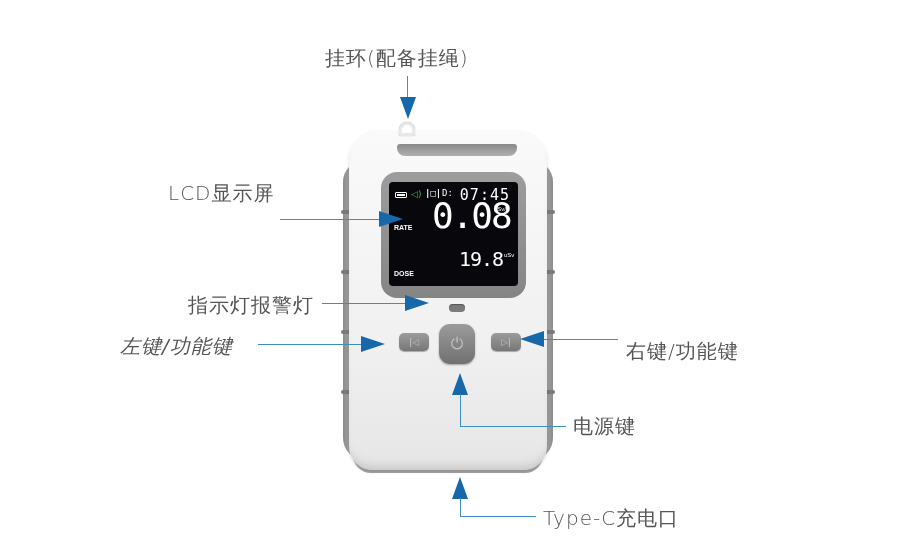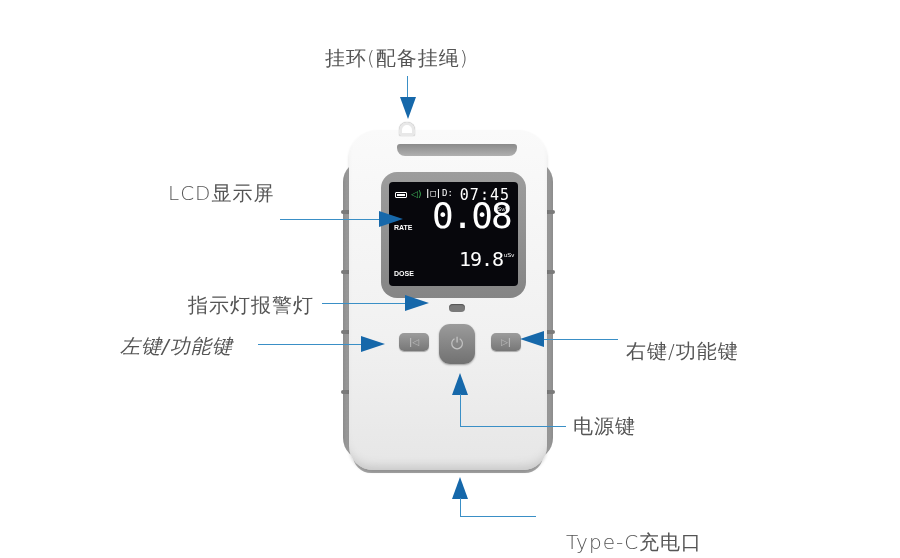--- a/index.html
+++ b/index.html
@@ -91,21 +91,21 @@
 </style>
 </head>
 <body>
 
 <div class="label" style="left:325px; top:45px;">挂环(配备挂绳)</div>
 <div class="label" style="left:168px; top:180px;">LCD显示屏</div>
 <div class="label" style="left:168px; top:292px;margin-left:20px;">指示灯报警灯</div>
 <div class="label" style="left:120px; top:333px;font-style:italic;">左键/功能键</div>
 <div class="label" style="left:626px; top:330px;margin-top:8px;">右键/功能键</div>
 <div class="label" style="left:573px; top:413px;">电源键</div>
-<div class="label" style="left:543px; top:529px;margin-left:23px;">Type-C充电口</div>
+<div class="label" style="left:543px; top:505px;">Type-C充电口</div>
 
 <div class="device">
   <div class="bumper"></div>
   <div class="bumper-notch" style="left:-2px; top:90px;"></div>
   <div class="bumper-notch" style="left:-2px; top:150px;"></div>
   <div class="bumper-notch" style="left:-2px; top:210px;"></div>
   <div class="bumper-notch" style="left:-2px; top:270px;"></div>
   <div class="bumper-notch" style="left:202px; top:90px;"></div>
   <div class="bumper-notch" style="left:202px; top:150px;"></div>
   <div class="bumper-notch" style="left:202px; top:210px;"></div>

